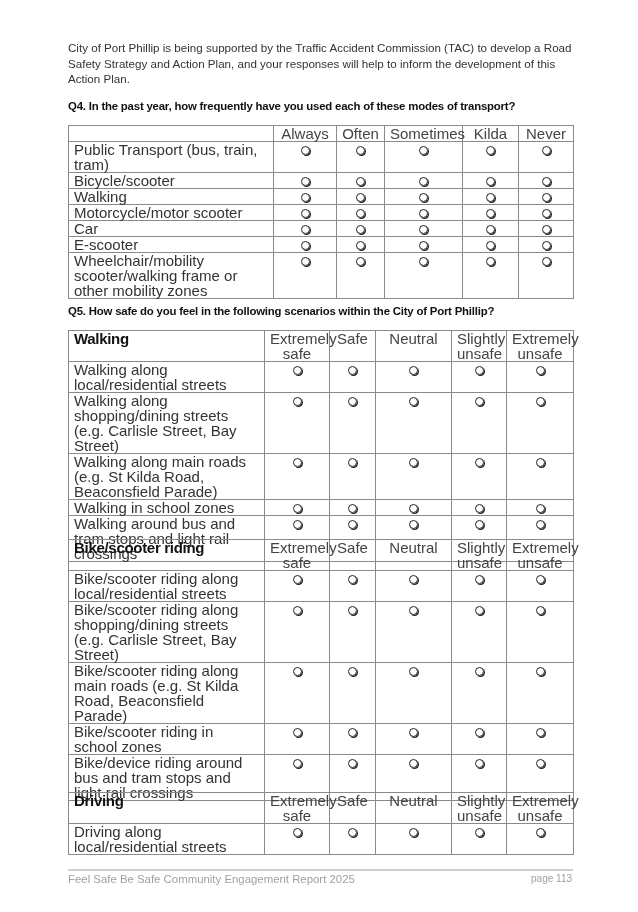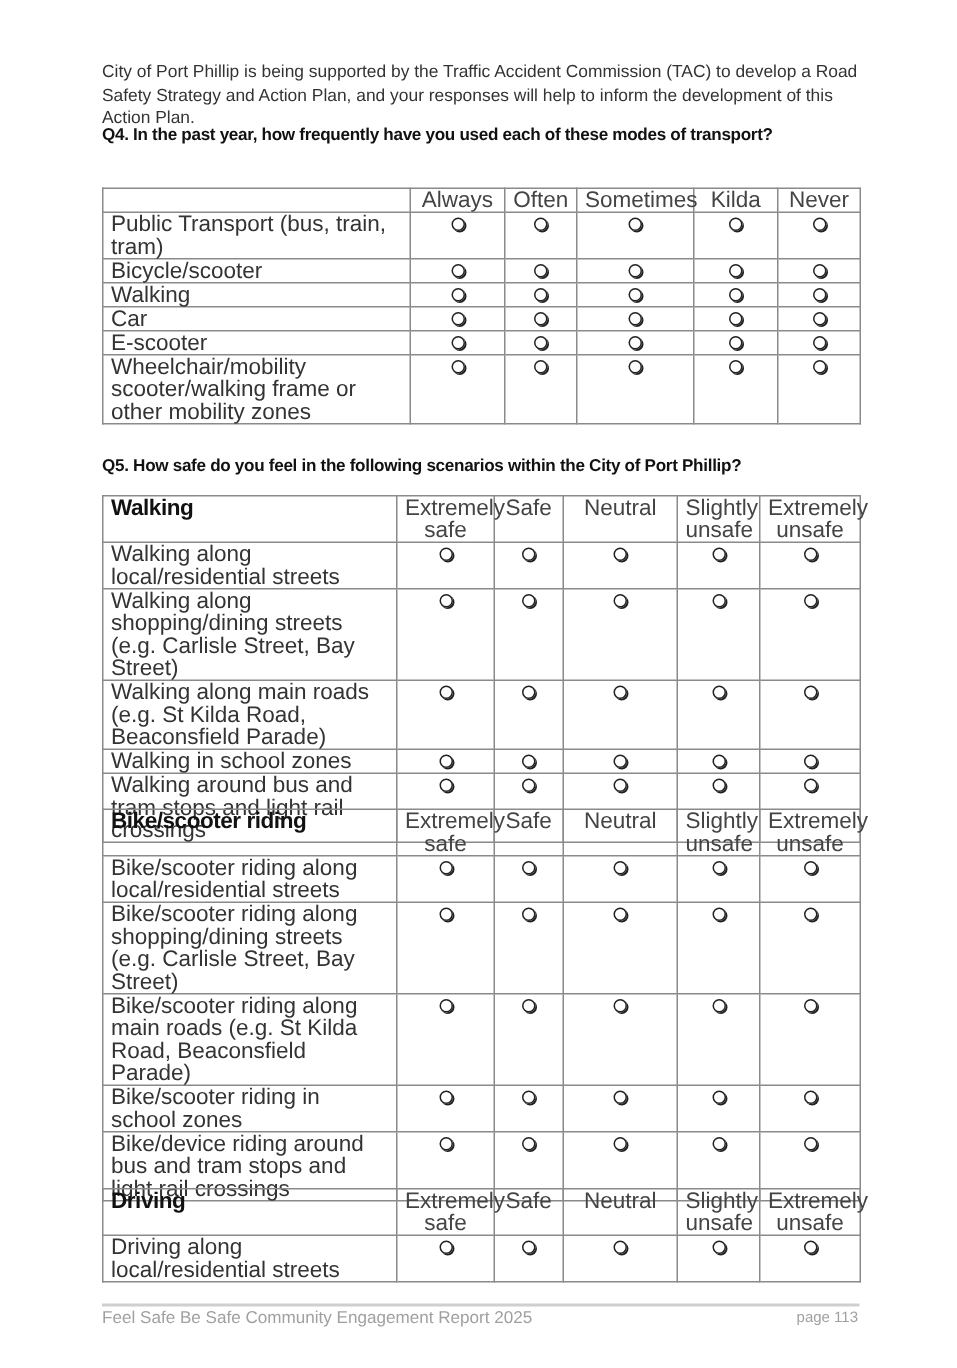--- a/index.html
+++ b/index.html
@@ -18,21 +18,21 @@
   #q4-table { top: 125px; width: 505px; }
   .footer-line { position: absolute; left: 68px; top: 869px; width: 505px; height: 2px; background: #cfcfcf; }
   .footer-left { position: absolute; left: 68px; top: 873px; font-size: 11.4px; color: #a0a0a0; }
   .footer-right { position: absolute; right: 66px; top: 873px; font-size: 10px; color: #a0a0a0; }
 </style>
 </head>
 <body>
 
 <p class="intro">City of Port Phillip is being supported by the Traffic Accident Commission (TAC) to develop a Road Safety Strategy and Action Plan, and your responses will help to inform the development of this Action Plan.</p>
 
-<p class="qhead" style="top:84px;">Q4. In the past year, how frequently have you used each of these modes of transport?</p>
+<p class="qhead" style="top:100px;">Q4. In the past year, how frequently have you used each of these modes of transport?</p>
 
 <table id="q4-table">
   <colgroup>
     <col style="width:205px">
       <col style="width:63px">
       <col style="width:48px">
       <col style="width:78px">
       <col style="width:56px">
       <col style="width:55px">
   </colgroup>
@@ -65,20 +65,28 @@
       </tr>
       <tr>
         <td class="label">Walking</td>
         <td class="radio"><span class="radio-icon"></span></td>
         <td class="radio"><span class="radio-icon"></span></td>
         <td class="radio"><span class="radio-icon"></span></td>
         <td class="radio"><span class="radio-icon"></span></td>
         <td class="radio"><span class="radio-icon"></span></td>
       </tr>
       <tr>
+        <td class="label">Motorcycle/motor scooter</td>
+        <td class="radio"><span class="radio-icon"></span></td>
+        <td class="radio"><span class="radio-icon"></span></td>
+        <td class="radio"><span class="radio-icon"></span></td>
+        <td class="radio"><span class="radio-icon"></span></td>
+        <td class="radio"><span class="radio-icon"></span></td>
+      </tr>
+      <tr>
         <td class="label">Car</td>
         <td class="radio"><span class="radio-icon"></span></td>
         <td class="radio"><span class="radio-icon"></span></td>
         <td class="radio"><span class="radio-icon"></span></td>
         <td class="radio"><span class="radio-icon"></span></td>
         <td class="radio"><span class="radio-icon"></span></td>
       </tr>
       <tr>
         <td class="label">E-scooter</td>
         <td class="radio"><span class="radio-icon"></span></td>

